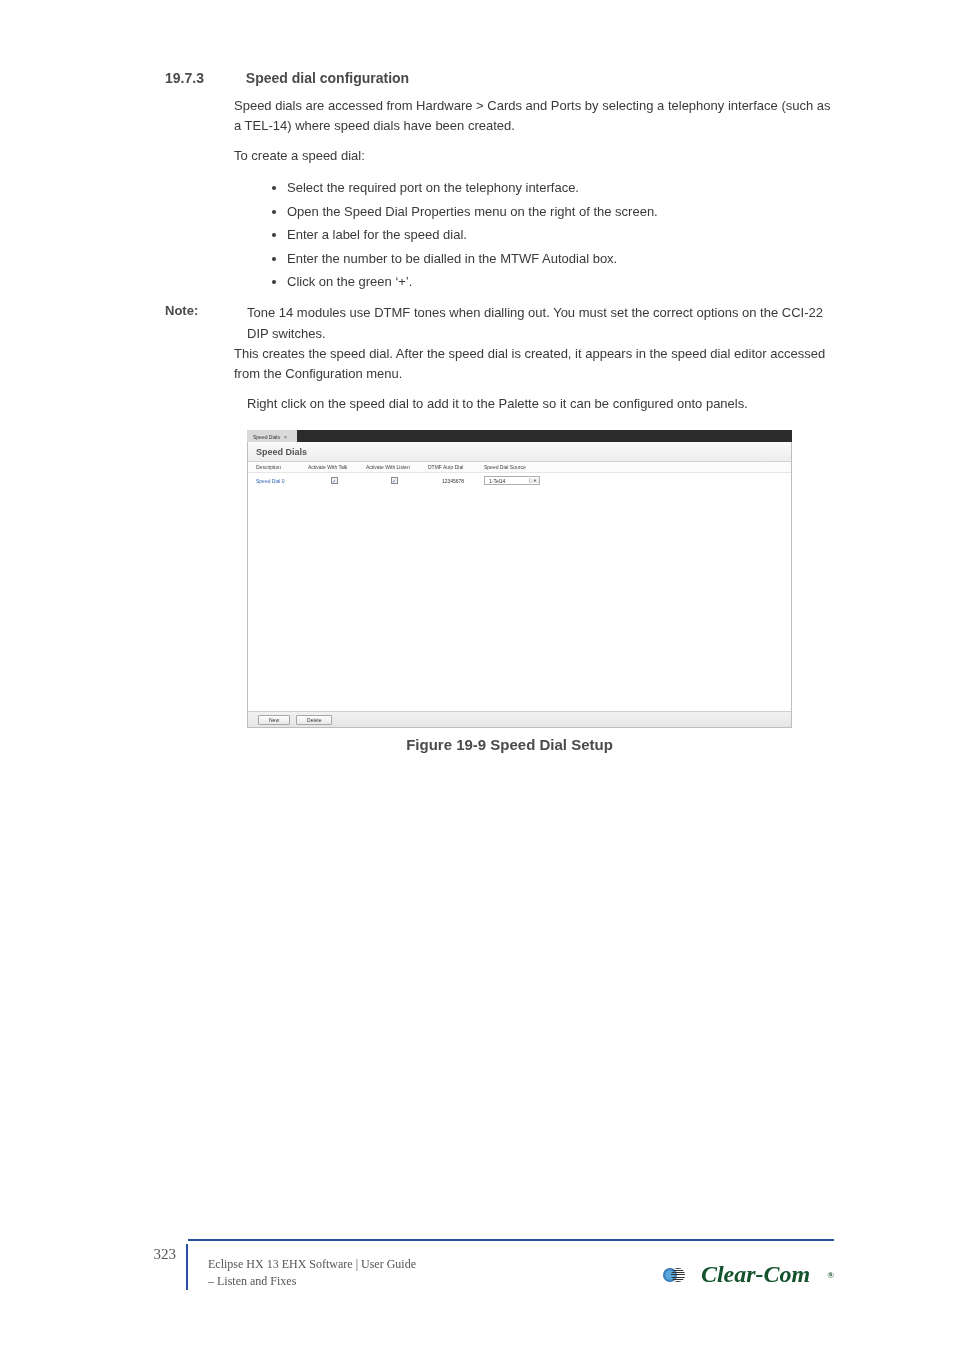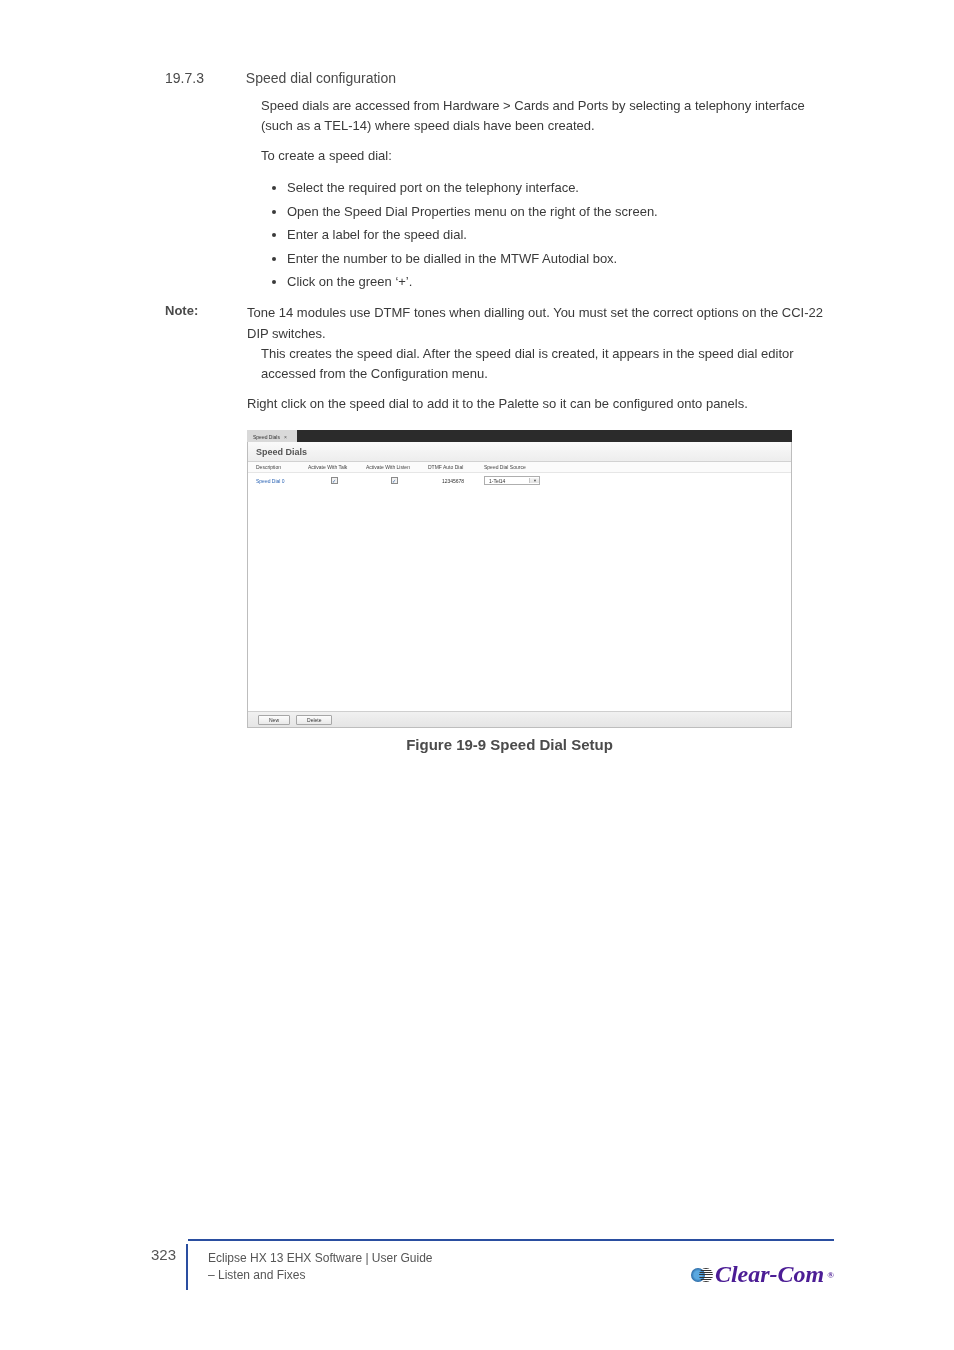--- a/index.html
+++ b/index.html
@@ -12,27 +12,27 @@
     color: #3a3a3a;
     position: relative;
   }
   .page-content {
     position: absolute;
     top: 70px;
     left: 165px;
     right: 120px;
   }
   .section-num {
-    font-weight: normal;
+    font-weight: bold;
     font-size: 14px;
     color: #4a4a4a;
     margin-bottom: 10px;
   }
   .section-num .lbl { margin-left: 38px; }
-  .para { line-height: 1.55; margin-bottom: 10px; margin-left: 96px; }
+  .para { line-height: 1.55; margin-bottom: 10px; margin-left: 69px; }
   .para-small { line-height: 1.55; margin-left: 82px; margin-bottom: 16px; }
   .bullets { margin-left: 100px; margin-bottom: 10px; }
   .bullets li { list-style: disc; line-height: 1.8; margin-left: 22px; }
   .note-row { display: flex; gap: 22px; margin-left: 0; }
   .note-label { font-weight: bold; font-size: 13px; color: #4a4a4a; min-width: 60px; }
   .note-body { line-height: 1.55; }
 
   
   .figure {
     margin-left: 82px;
@@ -151,45 +151,45 @@
   }
 
   
   .footer {
     position: absolute;
     left: 122px;
     right: 120px;
     bottom: 60px;
   }
   .footer-rule-top { border-top: 2px solid #2a4ea0; margin-left: 66px; margin-bottom: 3px; }
-  .footer-row { display: flex; align-items: center; }
+  .footer-row { display: flex; align-items: flex-end; font-family: Liberation Serif, serif; }
   .page-col {
     width: 66px;
     border-right: 2px solid #2a4ea0;
     height: 46px;
     display: flex;
     justify-content: flex-end;
     padding-right: 10px;
     padding-top: 2px;
     font-size: 15px;
     color: #555;
   }
   .footer-text { padding-left: 20px; font-size: 12px; color: #555; line-height: 1.4; }
   .logo {
     position: absolute;
     right: 0;
     bottom: 2px;
     display: flex;
     align-items: center;
-    gap: 2px;
+    gap: 16px;
     font-family: Georgia, 'Times New Roman', serif;
     font-style: italic;
     font-weight: bold;
     font-size: 24px;
-    color: #4c1d95;
+    color: #14532d;
   }
   .logo-mark {
     width: 22px; height: 22px;
     display: inline-block;
     position: relative;
   }
   .logo-mark::before, .logo-mark::after {
     content: '';
     position: absolute;
     border-radius: 50%;

